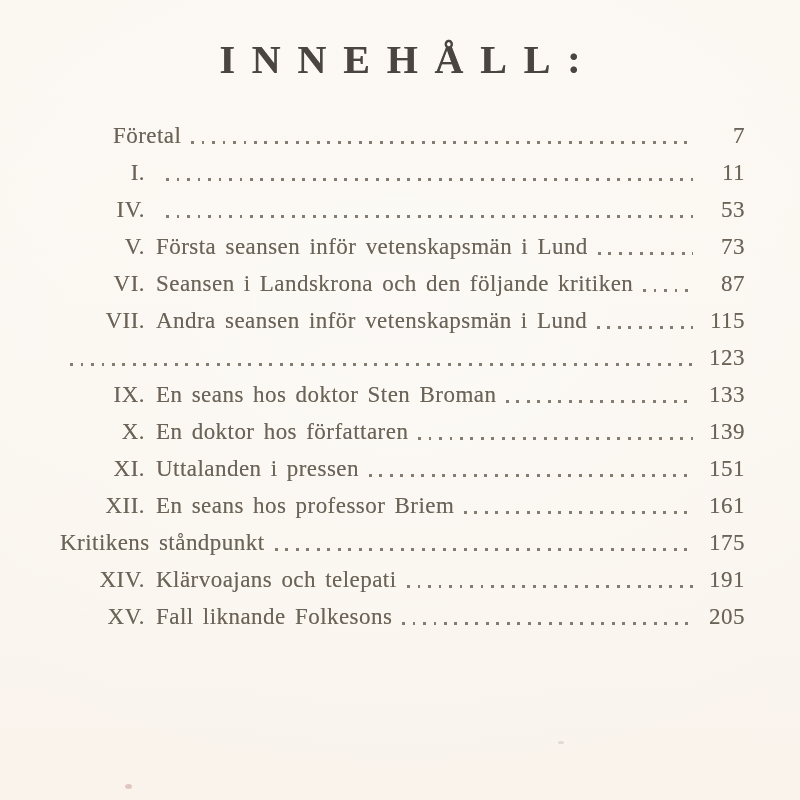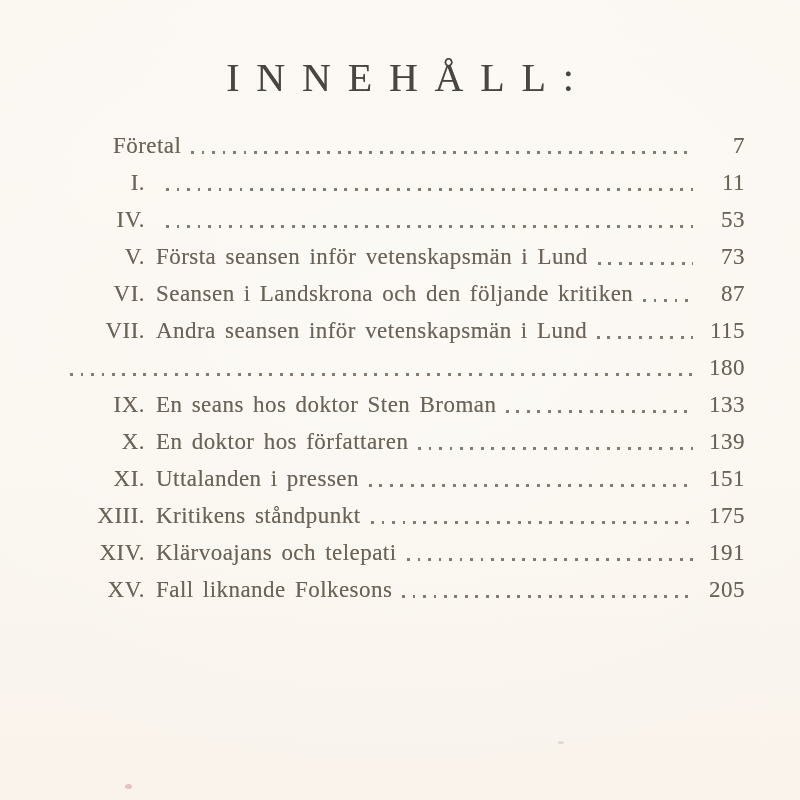--- a/index.html
+++ b/index.html
@@ -17,31 +17,31 @@
     width: 800px;
     height: 800px;
     background:
       radial-gradient(130% 95% at 50% 38%, rgba(255,255,255,0.40), rgba(255,255,255,0) 65%),
       linear-gradient(180deg, #fbf7f1 0%, #faf6ef 55%, #f9f3ec 100%);
     background-color: #faf6ef;
     box-sizing: border-box;
   }
   .title {
     margin: 0;
-    padding-top: 54px;
+    padding-top: 36px;
     text-align: center;
     font-size: 40px;
-    font-weight: normal;
+    font-weight: bold;
     letter-spacing: 0.42em;
     text-indent: 0.42em; 
     color: #4a4541;
     text-shadow: 0 0 0.5px rgba(74,69,65,0.55);
   }
   .toc {
-    margin-top: 26px;
+    margin-top: 34px;
     padding: 0 55px 0 60px;
   }
   .row {
     display: flex;
     align-items: baseline;
     height: 37px;
     line-height: 37px;
     font-size: 23px;
     color: #6b6357;
     letter-spacing: 0.02em;
@@ -136,42 +136,47 @@
     <span class="pagenum">87</span>
   </div>
       <div class="row">
     <span class="num">VII.</span>
     <span class="label">Andra seansen inför vetenskapsmän i Lund</span>
     <span class="leader"></span>
     <span class="pagenum">115</span>
   </div>
       <div class="row">
     <span class="leader"></span>
-    <span class="pagenum">180</span>
+    <span class="pagenum">123</span>
   </div>
       <div class="row">
     <span class="num">IX.</span>
     <span class="label">En seans hos doktor Sten Broman</span>
     <span class="leader"></span>
     <span class="pagenum">133</span>
   </div>
       <div class="row">
     <span class="num">X.</span>
     <span class="label">En doktor hos författaren</span>
     <span class="leader"></span>
     <span class="pagenum">139</span>
   </div>
       <div class="row">
     <span class="num">XI.</span>
     <span class="label">Uttalanden i pressen</span>
     <span class="leader"></span>
     <span class="pagenum">151</span>
   </div>
       <div class="row">
-    <span class="num">XIII.</span>
+    <span class="num">XII.</span>
+    <span class="label">En seans hos professor Briem</span>
+    <span class="leader"></span>
+    <span class="pagenum">161</span>
+  </div>
+      <div class="row">
     <span class="label">Kritikens ståndpunkt</span>
     <span class="leader"></span>
     <span class="pagenum">175</span>
   </div>
       <div class="row">
     <span class="num">XIV.</span>
     <span class="label">Klärvoajans och telepati</span>
     <span class="leader"></span>
     <span class="pagenum">191</span>
   </div>

